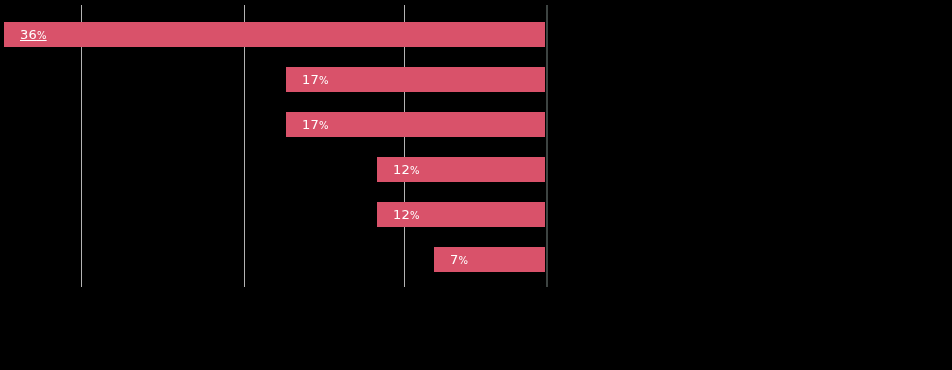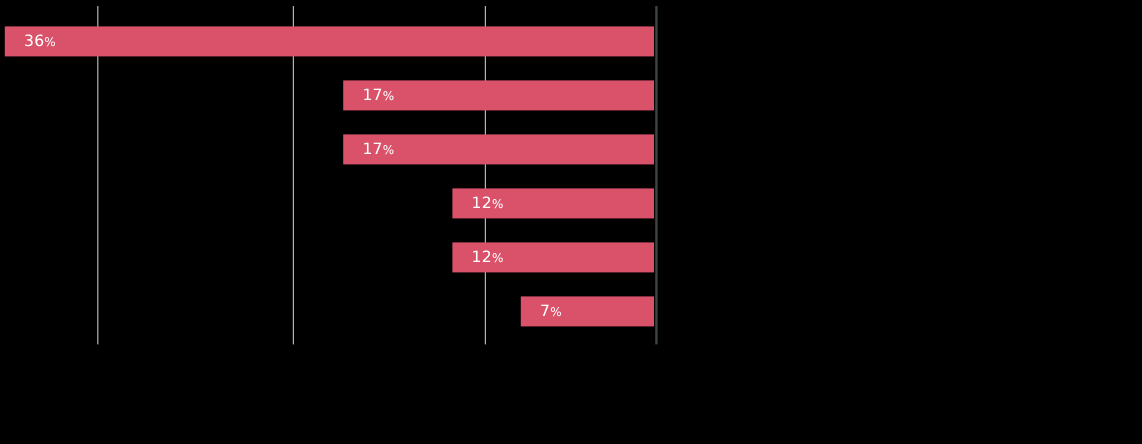--- a/index.html
+++ b/index.html
@@ -71,21 +71,21 @@
 
   <div class="plot-area">
 
     <div class="gridline" style="left:81px; top:5px; height:282px;"></div>
     <div class="gridline" style="left:244px; top:5px; height:282px;"></div>
     <div class="gridline" style="left:404px; top:5px; height:282px;"></div>
     <div class="gridline axis" style="left:546px; top:5px; height:282px;"></div>
 
     <div class="bar-row" style="left:0px; top:22px; width:952px;">
       <div class="bar" style="left:4px; width:541px;"></div>
-      <div class="bar-label" style="left:20px;">
+      <div class="bar-label" style="left:20px;text-decoration:underline;">
         <span class="val">36</span><span class="pct">%</span>
       </div>
     </div>
 
     <div class="bar-row" style="left:0px; top:67px; width:952px;">
       <div class="bar" style="left:286px; width:259px;"></div>
       <div class="bar-label" style="left:302px;">
         <span class="val">17</span><span class="pct">%</span>
       </div>
     </div>

